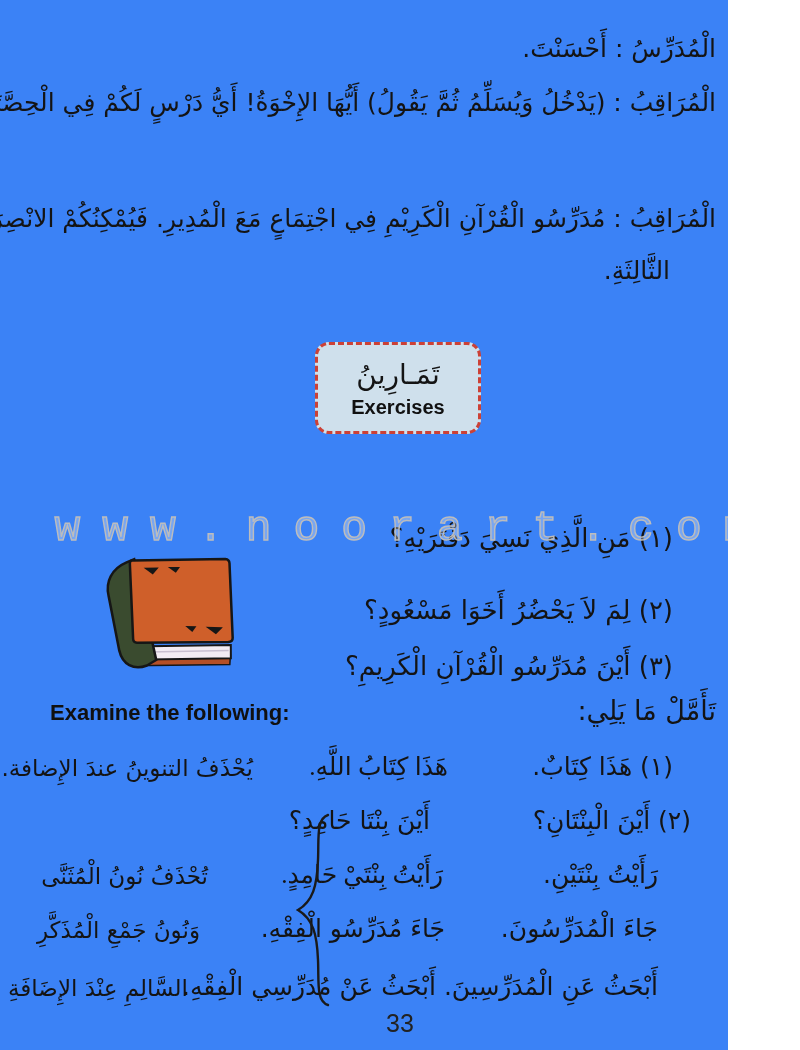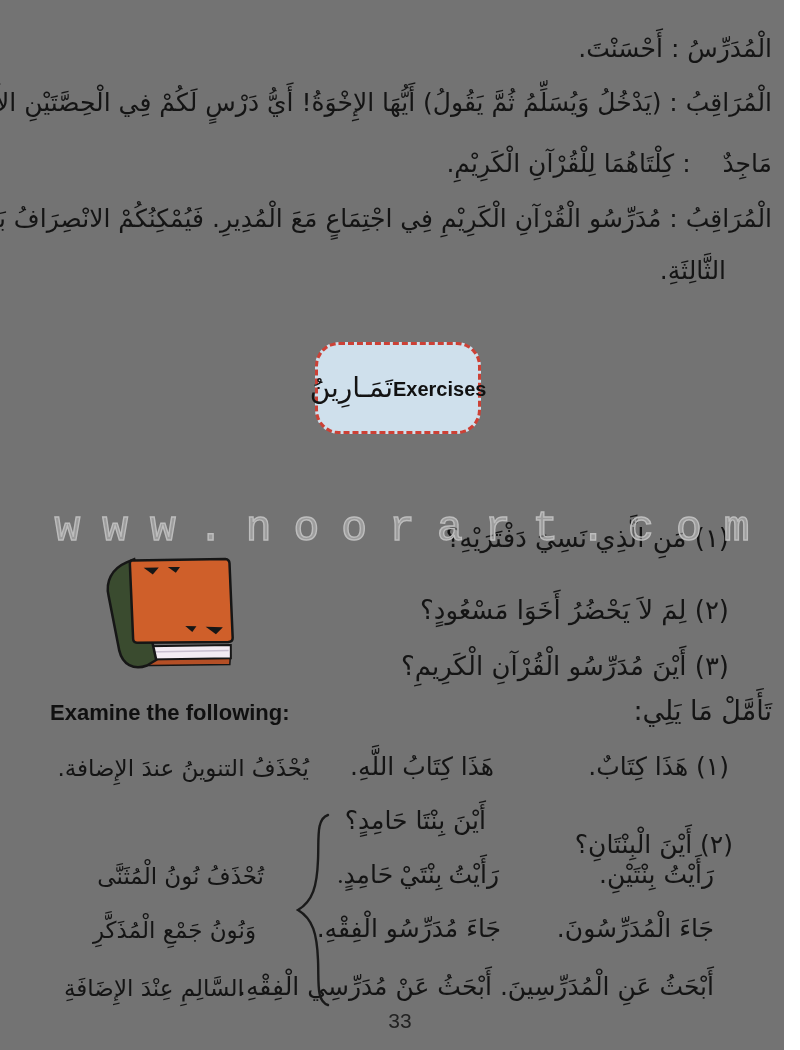--- a/index.html
+++ b/index.html
@@ -1,19 +1,19 @@
 <!DOCTYPE html>
 <html lang="en"><head>
 <meta charset="utf-8">
 <style>
   html,body{margin:0;padding:0;background:#ffffff;}
   .page{
     position:relative;
-    width:784px;height:1050px;
-    background:#737373;
+    width:728px;height:1050px;
+    background:#3b82f6;
     overflow:hidden;
     font-family:"DejaVu Sans",sans-serif;
     color:#141414;
   }
   
   .ar{
     direction:rtl;
     unicode-bidi:isolate;
     white-space:nowrap;
     font-family:"DejaVu Sans",sans-serif;
@@ -22,23 +22,23 @@
   }
   .dialogue-line{position:absolute;font-size:25px;}
   .question-line{position:absolute;font-size:26px;}
   .example-cell{position:absolute;font-size:25px;}
   .note-cell{position:absolute;font-size:23px;}
   
   .exercises-box{
     position:absolute;left:315px;top:342px;width:166px;height:92px;
     background:#cfe0ec;
     border:3px dashed #cc4136;
-    border-radius:24px;
+    border-radius:14px;
     box-sizing:border-box;
-    display:flex;align-items:center;justify-content:center;
+    display:flex;flex-direction:column;align-items:center;justify-content:center;
   }
   .exercises-title-ar{font-size:28px;line-height:1.3;direction:rtl;}
   .exercises-title-en{
     font-family:Liberation Sans, sans-serif;
     font-weight:700;font-size:20px;color:#111;margin-top:2px;
   }
   
   .banner{
     position:absolute;left:23px;top:459px;width:770px;height:57px;
     background:linear-gradient(100deg,#9fc8e5 0%,#c9e2f2 45%,#eef7fb 100%);
@@ -71,35 +71,34 @@
     font-family:"Liberation Sans",sans-serif;
     font-weight:600;font-size:22px;color:#101010;white-space:nowrap;
   }
   .examine-ar{position:absolute;right:12px;top:690px;font-size:27px;}
   
   .book-illustration{position:absolute;left:86px;top:546px;}
   .brace{position:absolute;left:291px;top:811px;}
   
   .page-number{
     position:absolute;left:0;top:1009px;width:800px;text-align:center;
-    font-family:"Liberation Sans",sans-serif;font-size:21px;color:#222;
+    font-family:"Liberation Sans",sans-serif;font-size:25px;color:#222;
   }
   
   .edge-line{position:absolute;left:793px;top:55px;width:2px;height:975px;background:rgba(175,175,175,0.45);}
   .speck1{position:absolute;left:795px;top:268px;width:3px;height:5px;background:rgba(120,120,120,0.5);border-radius:2px;}
   .speck2{position:absolute;left:794px;top:304px;width:3px;height:4px;background:rgba(120,120,120,0.45);border-radius:2px;}
 </style>
 </head>
 <body>
 
 <div class="page">
 
   <div class="dialogue-line ar" style="top:30px;right:12px;">الْمُدَرِّسُ : أَحْسَنْتَ.</div>
   <div class="dialogue-line ar" style="top:84px;right:12px;">الْمُرَاقِبُ : (يَدْخُلُ وَيُسَلِّمُ ثُمَّ يَقُولُ) أَيُّهَا الإِخْوَةُ! أَيُّ دَرْسٍ لَكُمْ فِي الْحِصَّتَيْنِ الأَخِيرَتَيْنِ؟</div>
-  <div class="dialogue-line ar" style="top:145px;right:12px;">مَاجِدٌ&nbsp;&nbsp;&nbsp; : كِلْتَاهُمَا لِلْقُرْآنِ الْكَرِيْمِ.</div>
   <div class="dialogue-line ar" style="top:200px;right:12px;">الْمُرَاقِبُ : مُدَرِّسُو الْقُرْآنِ الْكَرِيْمِ فِي اجْتِمَاعٍ مَعَ الْمُدِيرِ. فَيُمْكِنُكُمْ الانْصِرَافُ بَعْدَ الْحِصَّةِ</div>
   <div class="dialogue-line ar" style="top:252px;right:58px;">الثَّالِثَةِ.</div>
 
   <div class="exercises-box">
     <div class="exercises-title-ar ar">تَمَـارِينُ</div>
     <div class="exercises-title-en">Exercises</div>
   </div>
 
 
   <div class="watermark">www.noorart.com</div>
@@ -124,24 +123,24 @@
       <path d="M90 21 l12 2 l-5 5 z" fill="#161616"></path>
       <path d="M118 86 l17 3 l-8 6 z" fill="#161616"></path>
       <path d="M98 82 l11 2 l-5 5 z" fill="#161616"></path>
     </g>
   </svg>
 
   <div class="examine-en">Examine the following:</div>
   <div class="examine-ar ar">تَأَمَّلْ مَا يَلِي:</div>
 
   <div class="example-cell ar" style="top:748px;right:55px;">(١) هَذَا كِتَابٌ.</div>
-  <div class="example-cell ar" style="top:748px;right:290px;">هَذَا كِتَابُ اللَّهِ.</div>
+  <div class="example-cell ar" style="top:748px;right:280px;font-family:Liberation Serif, serif;">هَذَا كِتَابُ اللَّهِ.</div>
   <div class="note-cell ar" style="top:751px;right:475px;margin-left:20px;">يُحْذَفُ التنوينُ عندَ الإِضافة.</div>
 
-  <div class="example-cell ar" style="top:802px;right:51px;margin-top:24px;">(٢) أَيْنَ الْبِنْتَانِ؟</div>
+  <div class="example-cell ar" style="top:802px;right:37px;">(٢) أَيْنَ الْبِنْتَانِ؟</div>
   <div class="example-cell ar" style="top:802px;right:298px;">أَيْنَ بِنْتَا حَامِدٍ؟</div>
 
   <div class="example-cell ar" style="top:856px;right:70px;">رَأَيْتُ بِنْتَيْنِ.</div>
   <div class="example-cell ar" style="top:856px;right:285px;font-family:Liberation Serif, serif;">رَأَيْتُ بِنْتَيْ حَامِدٍ.</div>
 
   <div class="example-cell ar" style="top:910px;right:70px;">جَاءَ الْمُدَرِّسُونَ.</div>
   <div class="example-cell ar" style="top:910px;right:283px;">جَاءَ مُدَرِّسُو الْفِقْهِ.</div>
 
   <div class="example-cell ar" style="top:968px;right:70px;">أَبْحَثُ عَنِ الْمُدَرِّسِينَ. أَبْحَثُ عَنْ مُدَرِّسِي الْفِقْهِ.</div>
 

